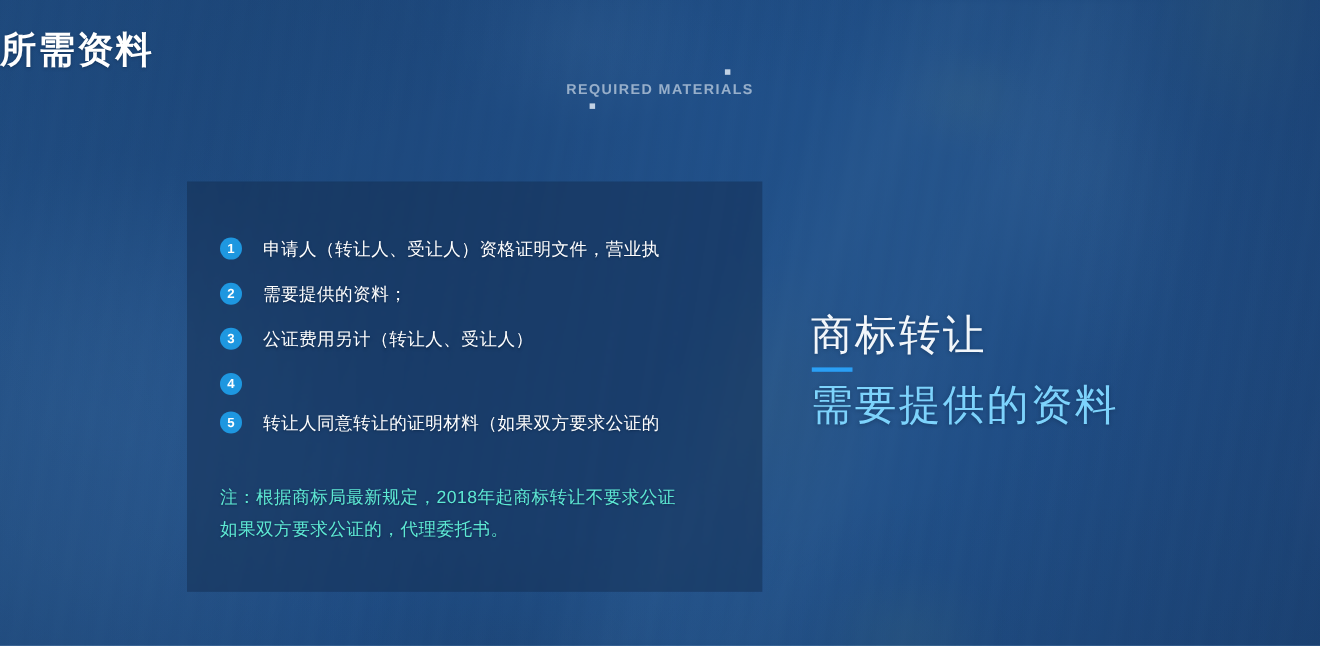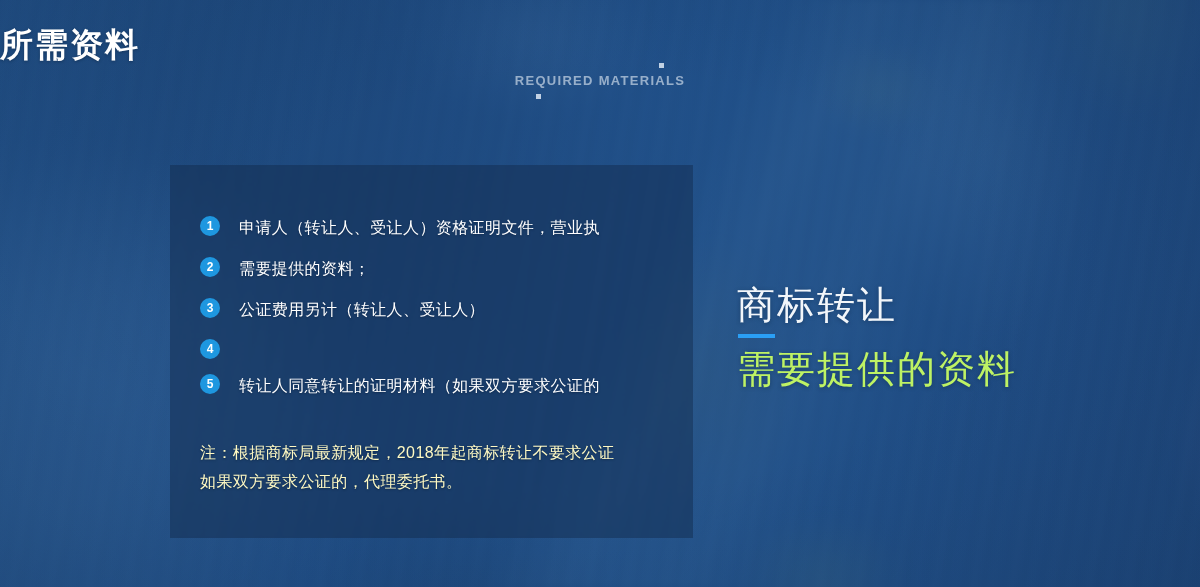--- a/index.html
+++ b/index.html
@@ -105,34 +105,34 @@
     font-size:12px;font-weight:700;line-height:20px;text-align:center;
     margin-top:3px;
   }
   .li-text{
     margin-left:19px;font-size:16px;line-height:29px;color:#ffffff;
     letter-spacing:.4px;text-shadow:0 1px 2px rgba(8,26,50,0.5);
   }
 
   .note{
     position:absolute;left:200px;top:438px;width:466px;
-    font-size:16px;line-height:29px;color:#fef9c3;letter-spacing:.4px;
+    font-size:16px;line-height:29px;color:#5eead4;letter-spacing:.4px;
     text-shadow:0 1px 2px rgba(8,26,50,0.5);
   }
   .note div{white-space:nowrap;}
 
   
   .right-block{position:absolute;left:737px;top:258px;margin-top:24px;}
   .rh-line1{
     font-size:38px;line-height:46px;color:#f2f6fa;letter-spacing:2px;font-weight:400;
     text-shadow:0 1px 4px rgba(10,30,56,0.40);
   }
   .rh-rule{width:37px;height:4px;background:#2a9ff5;margin:6px 0 8px 1px;}
   .rh-line2{
-    font-size:38px;line-height:46px;color:#bef264;letter-spacing:2px;font-weight:400;
+    font-size:38px;line-height:46px;color:#7dd3fc;letter-spacing:2px;font-weight:400;
     text-shadow:0 1px 4px rgba(10,30,56,0.40);
   }
 </style>
 </head>
 <body>
 
 <div id="stage">
 
   <div class="bg-base"></div>
   <div class="bg-shelf"></div>

